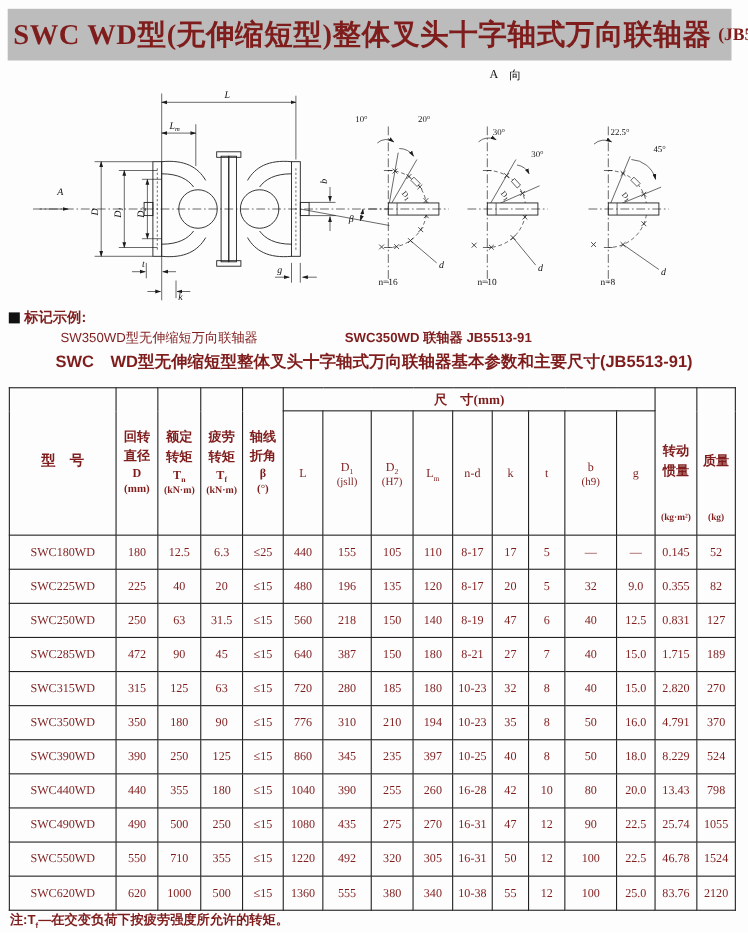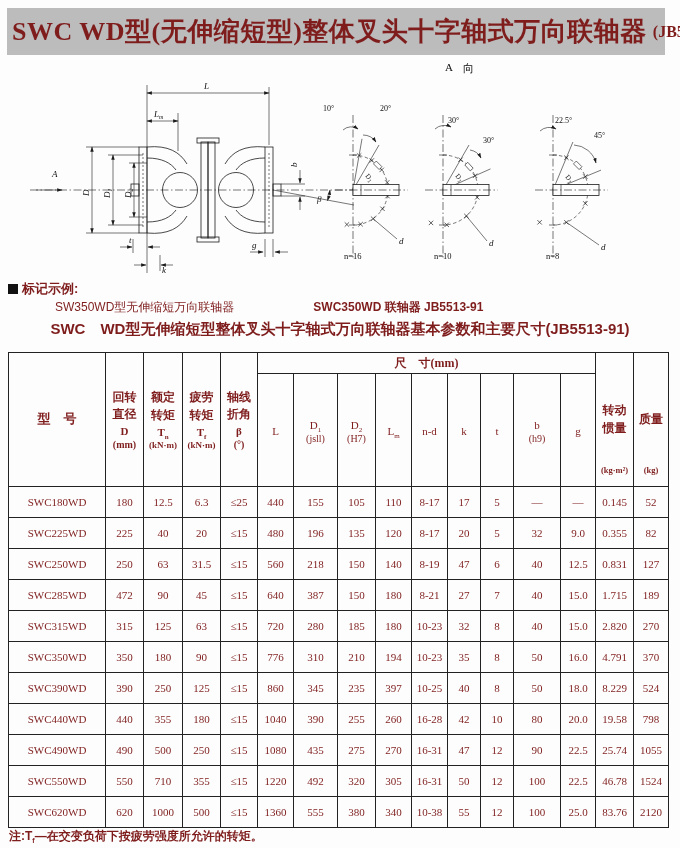--- a/index.html
+++ b/index.html
@@ -482,21 +482,21 @@
           <td>≤15</td>
           <td>1040</td>
           <td>390</td>
           <td>255</td>
           <td>260</td>
           <td>16-28</td>
           <td>42</td>
           <td>10</td>
           <td>80</td>
           <td>20.0</td>
-          <td>19.58</td>
+          <td>13.43</td>
           <td>798</td>
         </tr>
         <tr>
           <td>SWC490WD</td>
           <td>490</td>
           <td>500</td>
           <td>250</td>
           <td>≤15</td>
           <td>1080</td>
           <td>435</td>

